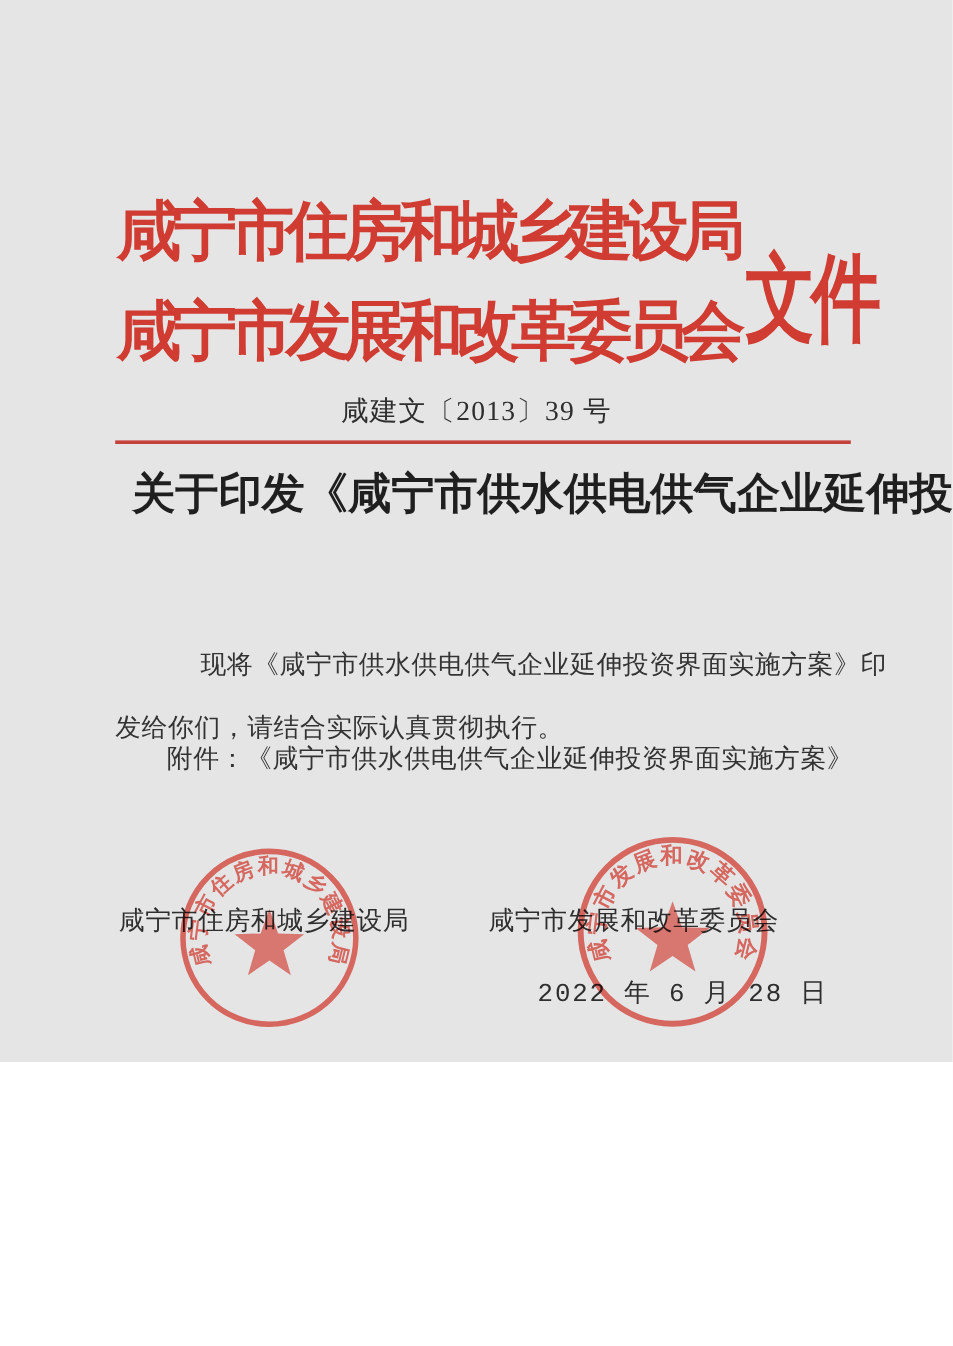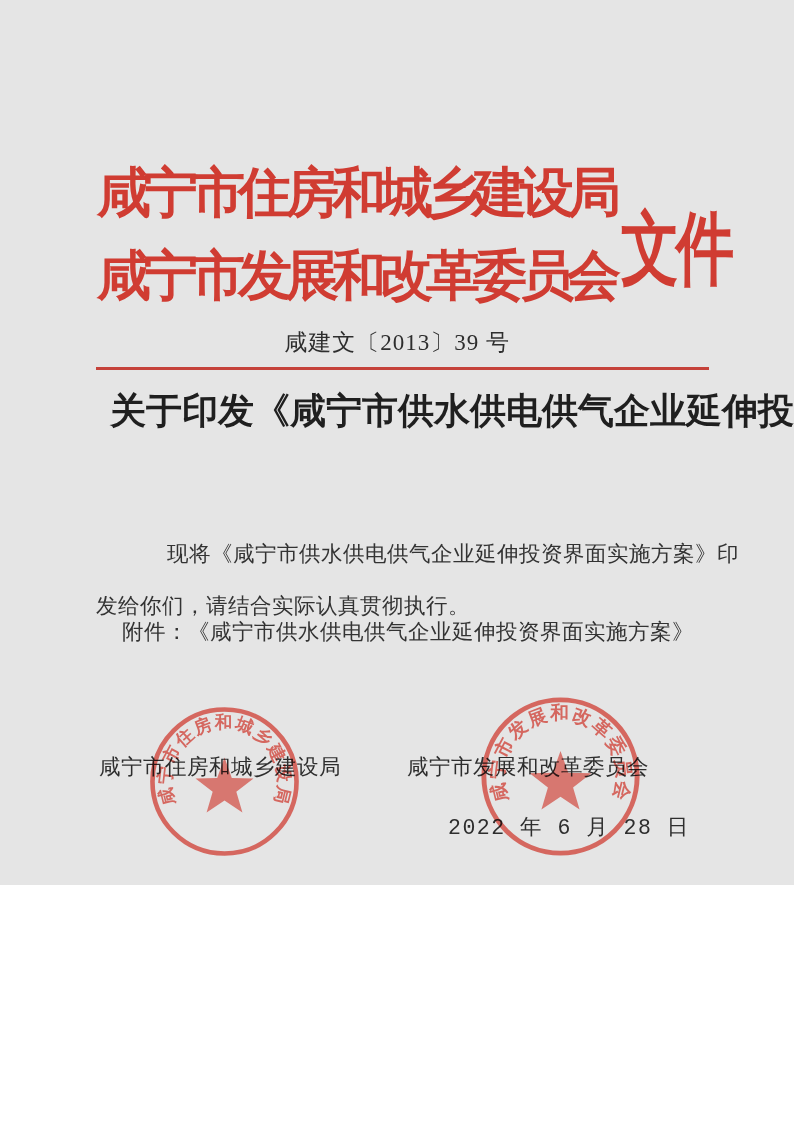--- a/index.html
+++ b/index.html
@@ -42,21 +42,21 @@
     text-align:right;font-size:36px;font-weight:700;color:#1f1f1f;
     line-height:41px;
   }
   .body-line{
     position:absolute;font-size:21.5px;color:var(--body-black);
     letter-spacing:0.5px;white-space:nowrap;
   }
   .salutation{left:96px;top:499px;}
   .para-line1{left:139px;top:539px;margin-left:28px;}
   .para-line2{left:96px;top:579px;margin-top:12px;}
-  .attachment-line{left:122px;top:617px;text-align:center;}
+  .attachment-line{left:139px;top:617px;text-align:center;}
   .sig{
     position:absolute;font-size:21.5px;color:#2e2e2e;
     letter-spacing:0.5px;white-space:nowrap;
   }
   .sig-left{left:99px;top:752px;}
   .sig-right{left:407px;top:752px;}
   .sig-date{left:448px;top:812px;letter-spacing:1.5px;font-family:Liberation Mono, monospace;}
   .seal{
     position:absolute;
     opacity:0.85;

